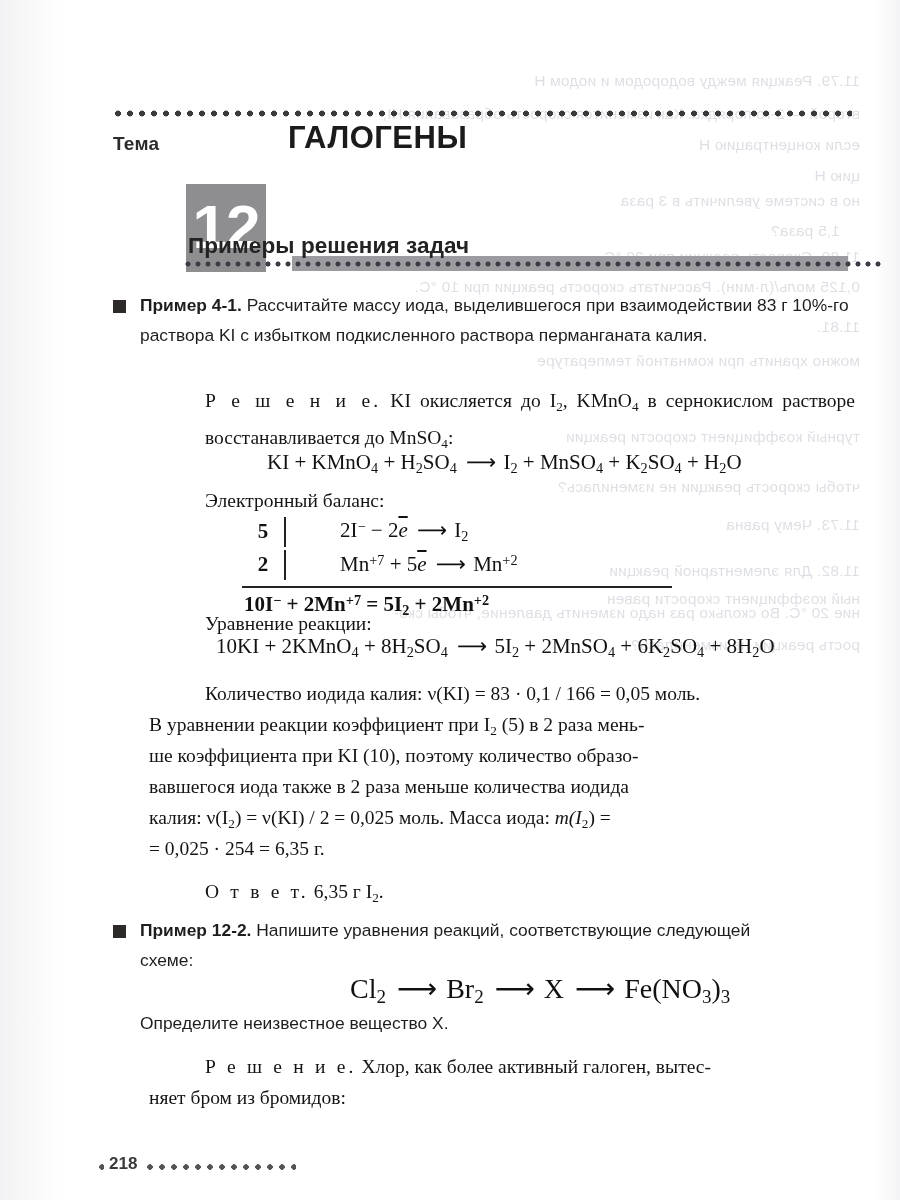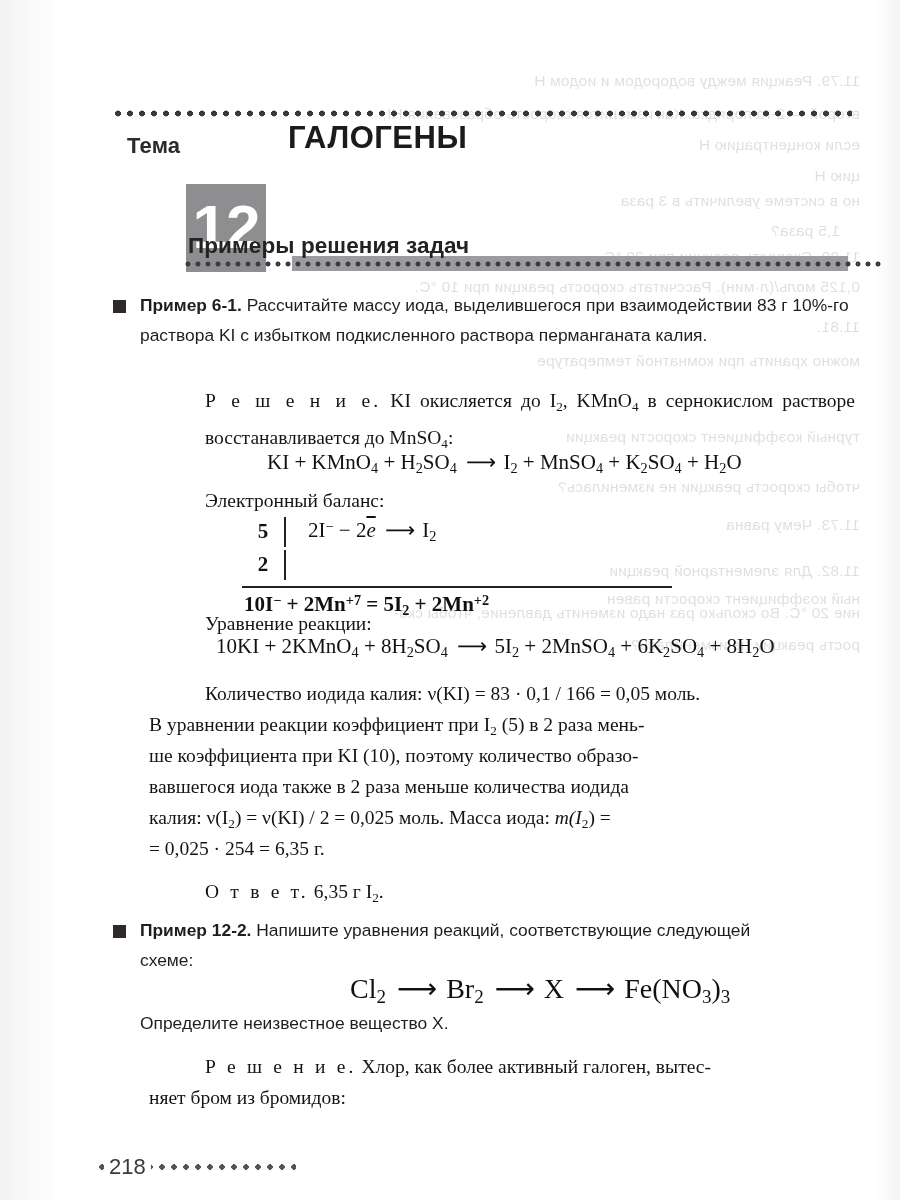--- a/index.html
+++ b/index.html
@@ -39,22 +39,22 @@
   .content{position:relative;z-index:2;}
 
   
   .header{position:absolute;left:0;top:88px;width:900px;height:112px;}
   .dotrule-top{
     position:absolute;left:112px;top:22px;width:740px;height:7px;
     background-image:radial-gradient(circle, #3a3a3a 42%, transparent 45%);
     background-size:12px 7px;background-repeat:repeat-x;
   }
   .theme-word{
-    position:absolute;left:127px;top:133px;
-    font-size:22px;font-weight:bold;color:#2b2b2b;letter-spacing:.2px;
+    position:absolute;left:113px;top:133px;
+    font-size:19px;font-weight:bold;color:#2b2b2b;letter-spacing:.2px;
   }
   .num-box{
     position:absolute;left:186px;top:96px;width:80px;height:88px;
     background:#8e8e91;
   }
   .num-box span{
     display:block;text-align:center;line-height:86px;
     font-size:62px;font-weight:bold;color:#ffffff;letter-spacing:-1px;
   }
   .topic-title{
@@ -103,37 +103,37 @@
   }
   sub{font-size:.68em;vertical-align:-.28em;}
   sup{font-size:.68em;vertical-align:.42em;}
   .arrow{display:inline-block;padding:0 4px;letter-spacing:-2px;}
 
   
   .ebal{position:absolute;font-family:"Liberation Serif",serif;color:#111;}
   .ebal .row{display:flex;align-items:center;height:33px;}
   .ebal .coef{width:42px;text-align:center;font-size:21px;font-weight:bold;}
   .ebal .vline{width:2px;height:30px;background:#222;margin-right:22px;}
-  .ebal .half{font-size:21px;white-space:nowrap;}
+  .ebal .half{font-size:21px;white-space:nowrap;margin-left:32px;}
   .ebal .sumline{
     width:430px;height:2px;background:#222;margin:5px 0 4px 0;
   }
   .ebal .total{font-size:21px;font-weight:bold;white-space:nowrap;padding-left:2px;}
   .ovl{text-decoration:overline;font-style:italic;}
 
   
   .footer{position:absolute;left:0;top:1152px;width:900px;height:40px;}
   .dotrule-bot{
     position:absolute;left:96px;top:12px;width:200px;height:6px;
     background-image:radial-gradient(circle, #555 40%, transparent 44%);
     background-size:12px 6px;background-repeat:repeat-x;
   }
   .pagenum{
     position:absolute;left:104px;top:2px;
-    font-size:22px;font-weight:normal;color:#3a3a3a;
+    font-size:17px;font-weight:bold;color:#3a3a3a;
     background:#fff;padding:0 5px;
   }
 </style>
 </head>
 <body>
 
 <div class="page-shade"></div>
 <div class="edge-shade"></div>
 
 <div class="ghost-layer">
@@ -166,21 +166,21 @@
     <div class="title-bar"></div>
   </div>
   <div class="theme-word">Тема</div>
   <div class="topic-title">ГАЛОГЕНЫ</div>
 
   <div class="section-head">Примеры решения задач</div>
   <div class="dotrule-sec"></div>
 
   <div class="ex-bullet" style="left:113px;top:300px;"></div>
   <div class="ex-para" style="left:140px;top:290px;width:712px;">
-    <b class="exnum">Пример 6-1.</b>
+    <b class="exnum">Пример 4-1.</b>
     <span>Рассчитайте массу иода, выделившегося при взаимодействии 83 г 10%-го раствора KI с избытком подкисленного раствора перманганата калия.</span>
   </div>
 
   <div class="sol" style="left:205px;top:385px;width:650px;">
     <span class="sp">Р е ш е н и е.</span>
     <span>KI окисляется до I</span><sub>2</sub><span>, KMnO</span><sub>4</sub><span> в сернокислом растворе восстанавливается до MnSO</span><sub>4</sub>:
   </div>
 
   <div class="eq" style="left:237px;top:450px;margin-left:30px;">
     KI + KMnO<sub>4</sub> + H<sub>2</sub>SO<sub>4</sub> <span class="arrow">⟶</span> I<sub>2</sub> + MnSO<sub>4</sub> + K<sub>2</sub>SO<sub>4</sub> + H<sub>2</sub>O
@@ -190,20 +190,21 @@
 
   <div class="ebal" style="left:242px;top:515px;">
     <div class="row">
       <div class="coef">5</div>
       <div class="vline"></div>
       <div class="half">2I<sup>−</sup> − 2<span class="ovl">e</span> <span class="arrow">⟶</span> I<sub>2</sub></div>
     </div>
     <div class="row">
       <div class="coef">2</div>
       <div class="vline"></div>
+      <div class="half">Mn<sup>+7</sup> + 5<span class="ovl">e</span> <span class="arrow">⟶</span> Mn<sup>+2</sup></div>
     </div>
     <div class="sumline"></div>
     <div class="total">10I<sup>−</sup> + 2Mn<sup>+7</sup> = 5I<sub>2</sub> + 2Mn<sup>+2</sup></div>
   </div>
 
   <div class="sol" style="left:205px;top:608px;">Уравнение реакции:</div>
   <div class="eq" style="left:216px;top:634px;">
     10KI + 2KMnO<sub>4</sub> + 8H<sub>2</sub>SO<sub>4</sub> <span class="arrow">⟶</span> 5I<sub>2</sub> + 2MnSO<sub>4</sub> + 6K<sub>2</sub>SO<sub>4</sub> + 8H<sub>2</sub>O
   </div>
 

